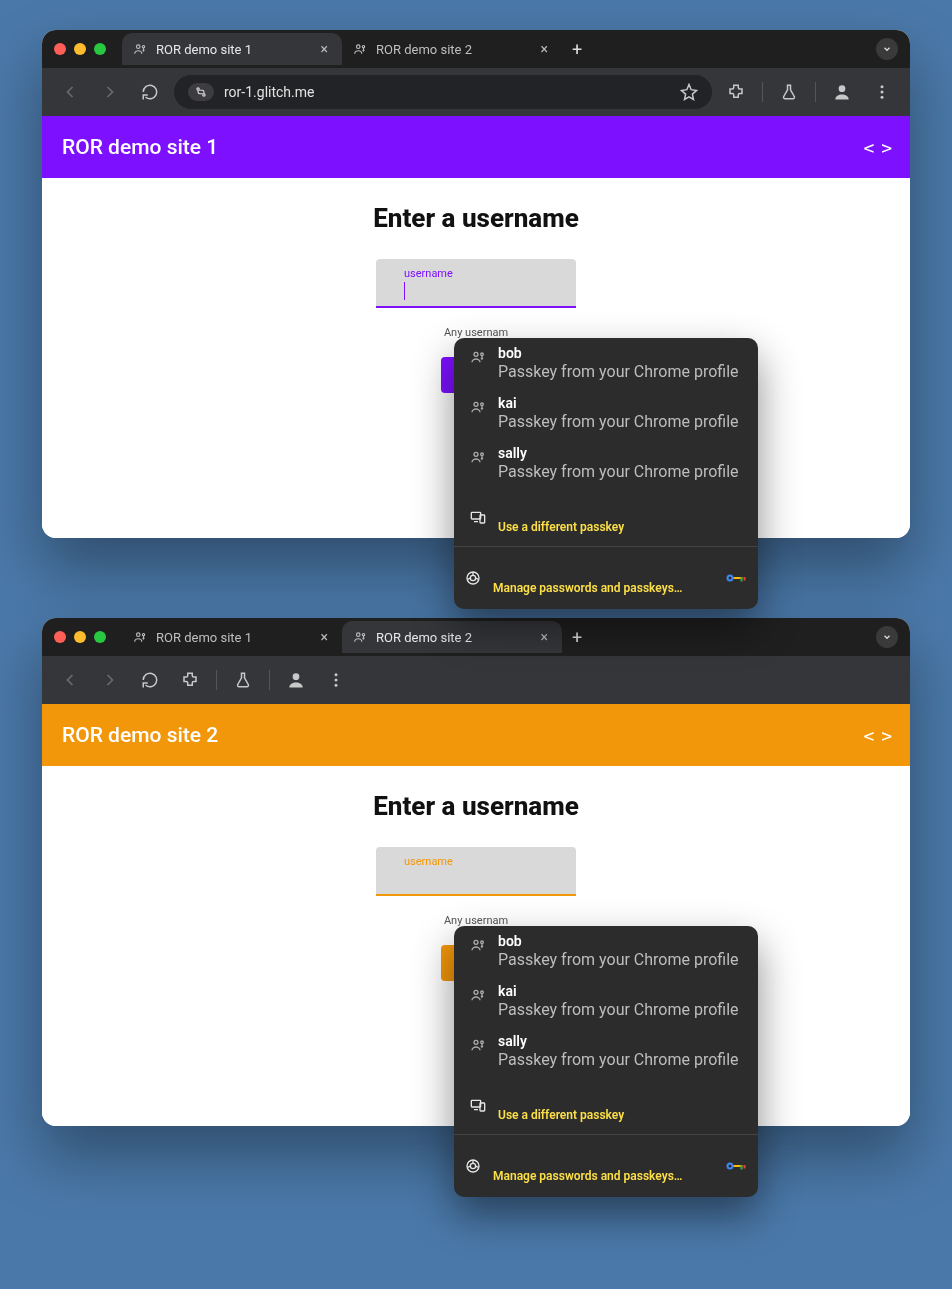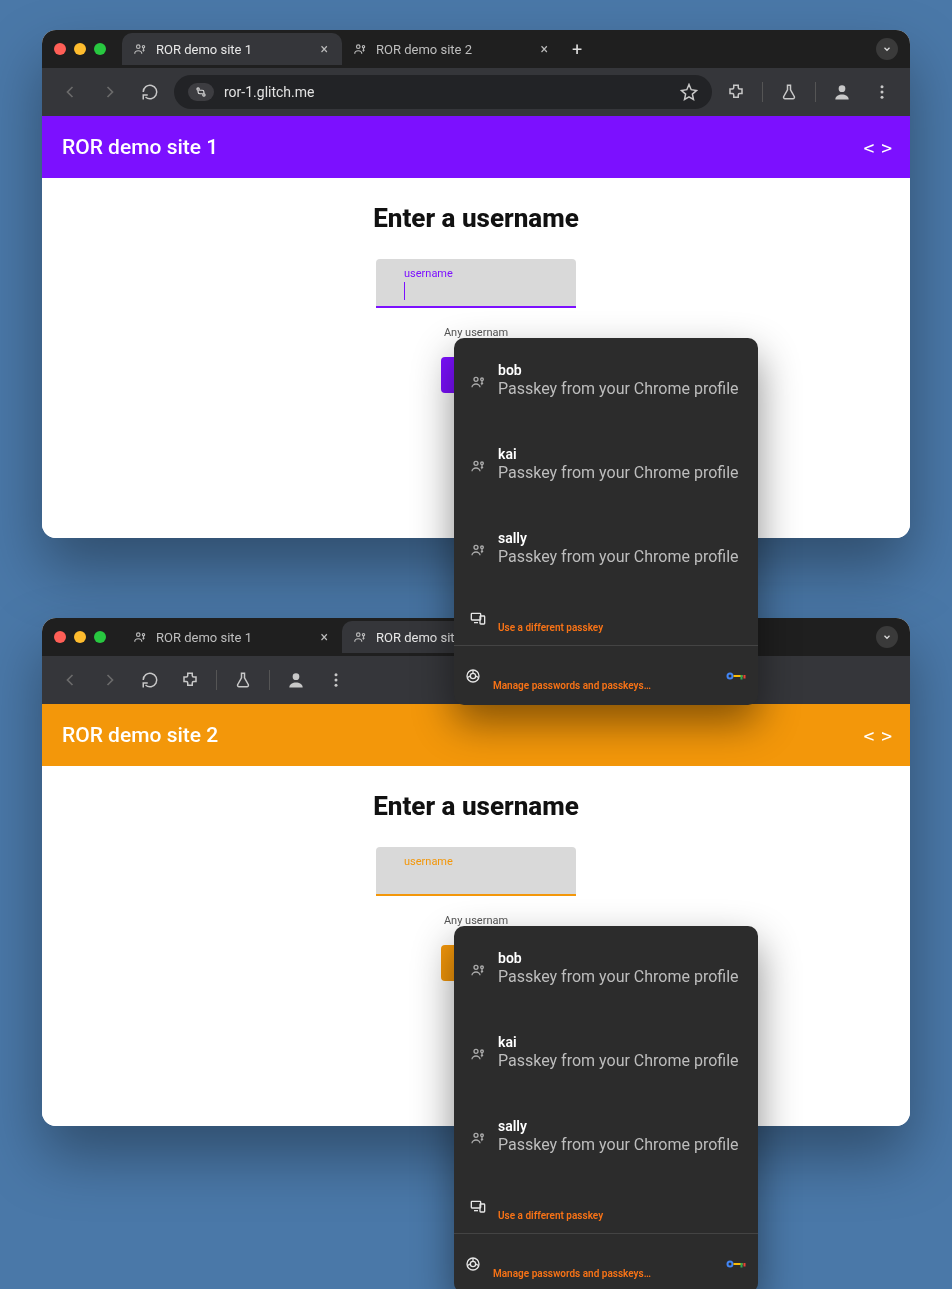--- a/index.html
+++ b/index.html
@@ -167,28 +167,28 @@
     box-shadow: 0 18px 40px rgba(0,0,0,0.45);
     overflow:hidden;
     z-index: 5;
   }
   .popover .row {
     display:flex;
     align-items:center;
     gap: 12px;
     padding: 8px 16px;
   }
-  .popover .row.item { align-items:center; padding:24px 16px; }
+  .popover .row.item { align-items:flex-start; padding:7px 16px; }
   .popover .row.item .ricon { margin-top:4px; color:#aaa; }
   .popover .texts .name { font-size:14px; font-weight:600; color:#fff; }
   .popover .texts .sub { font-size:16px; color:#bdbdbd; margin-top:1px; }
   .popover .row.alt { padding:12px 16px; }
   .popover hr { border:none; border-top:1px solid #444; margin:0; }
   .popover .row.manage { padding:14px 11px; }
-  .popover .row .label { font-size:10px; font-weight:600; color:#f97316;margin-top:20px; }
+  .popover .row .label { font-size:12px; font-weight:600; color:#fde047;margin-top:20px; }
   .keyicon {
     margin-left:auto;
     display:inline-flex; align-items:center;
   }
   svg { display:block; }
 </style>
 </head>
 <body>
 
 <div class="window">

